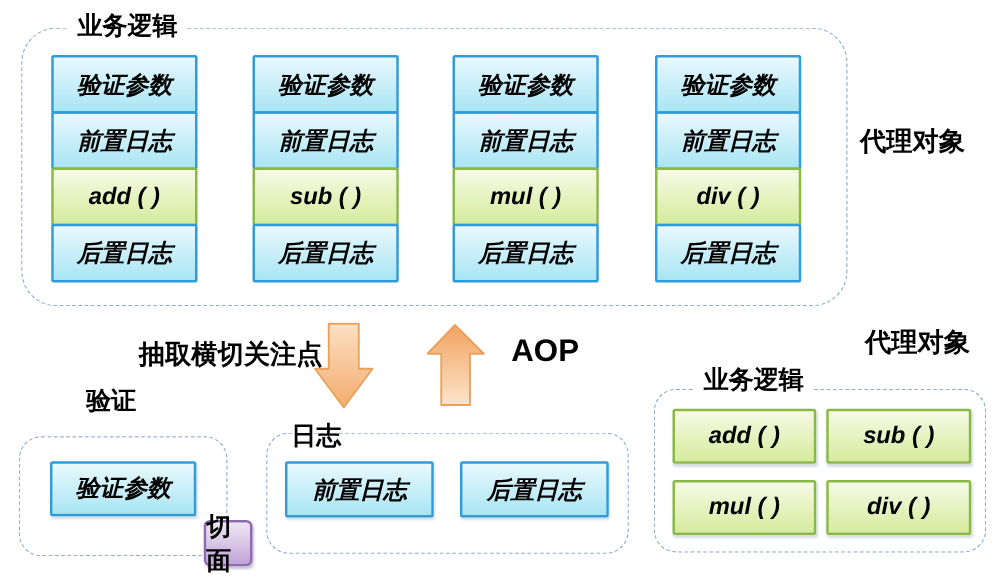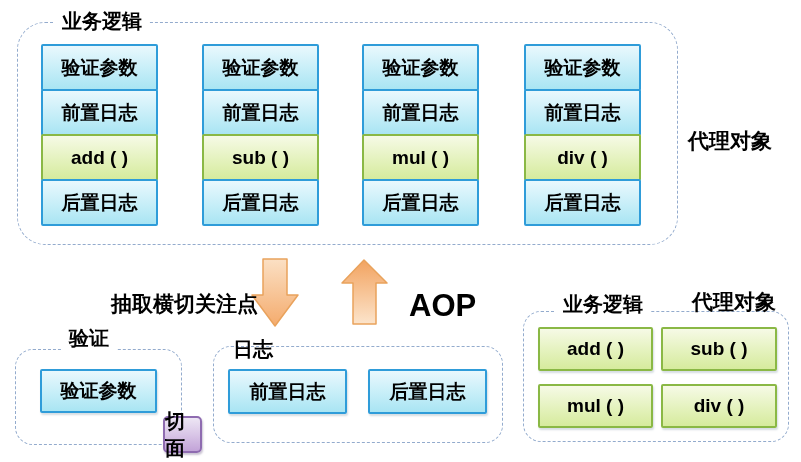--- a/index.html
+++ b/index.html
@@ -9,28 +9,28 @@
   }
   .dashed {
     position:absolute; border:1.5px dashed #93abcd; border-radius:28px;
     background:transparent; box-sizing:border-box;
   }
   .frame-label {
     position:absolute; background:#ffffff; padding:0 7px; font-weight:bold;
     font-size:20px; line-height:1.1; white-space:nowrap; z-index:3;
   }
   .side-label {
-    position:absolute; font-weight:bold; font-size:21px; white-space:nowrap; z-index:3;margin-top:28px;
+    position:absolute; font-weight:bold; font-size:21px; white-space:nowrap; z-index:3;
   }
   .text-label {
-    position:absolute; font-weight:bold; white-space:nowrap; z-index:3;margin-top:21px;
+    position:absolute; font-weight:bold; white-space:nowrap; z-index:3;
   }
   .cell {
     display:flex; align-items:center; justify-content:center;
-    font-weight:bold; font-size:19px; box-sizing:border-box; border-radius:2px;
+    font-weight:bold; font-size:19px; box-sizing:border-box; border-radius:2px;font-style:italic;
   }
   .cell.blue {
     border:2px solid #2f9cd9;
     background:linear-gradient(180deg,#e9f8fd 0%,#c6eef8 55%,#a9e5f3 100%);
   }
   .cell.green {
     border:2px solid #8ab845;
     background:linear-gradient(180deg,#f6fae6 0%,#e4f2bd 55%,#d6eb9d 100%);
   }
   .method-column { position:absolute; width:117px; top:44px; display:flex; flex-direction:column; z-index:2; }
@@ -98,24 +98,24 @@
   <svg class="arrow-icon" style="left:341px; top:259px;" width="47" height="66" viewBox="0 0 47 66">
     <defs>
       <linearGradient id="gradUp" x1="0" y1="0" x2="0" y2="1">
         <stop offset="0" stop-color="#f2a360"></stop>
         <stop offset="1" stop-color="#fce4cb"></stop>
       </linearGradient>
     </defs>
     <polygon points="23,1 46,24 35,24 35,65 12,65 12,24 1,24" fill="url(#gradUp)" stroke="#e9a25c" stroke-width="1.5" stroke-linejoin="round"></polygon>
   </svg>
 
-  <div class="text-label" style="left:409px; top:267px; font-size:31px;">AOP</div>
+  <div class="text-label" style="left:409px; top:267px; font-size:25px;">AOP</div>
 
   <div class="dashed" style="left:15px; top:349px; width:167px; height:96px; border-radius:18px;"></div>
-  <div class="frame-label" style="left:62px; top:329px;font-family:Liberation Mono, monospace;">验证</div>
+  <div class="frame-label" style="left:62px; top:310px;">验证</div>
   <div class="cell blue float-cell" style="left:40px; top:369px; width:117px; height:44px;">验证参数</div>
 
   <div class="dashed" style="left:213px; top:346px; width:290px; height:97px; border-radius:18px;"></div>
   <div class="frame-label" style="left:226px; top:338px; background:transparent;">日志</div>
   <div class="cell blue float-cell" style="left:228px; top:369px; width:119px; height:45px;">前置日志</div>
   <div class="cell blue float-cell" style="left:368px; top:369px; width:119px; height:45px;">后置日志</div>
 
   <div class="badge-purple" style="left:163px; top:416px; width:39px; height:37px;">切面</div>
 
   <div class="side-label" style="left:692px; top:260px;">代理对象</div>

